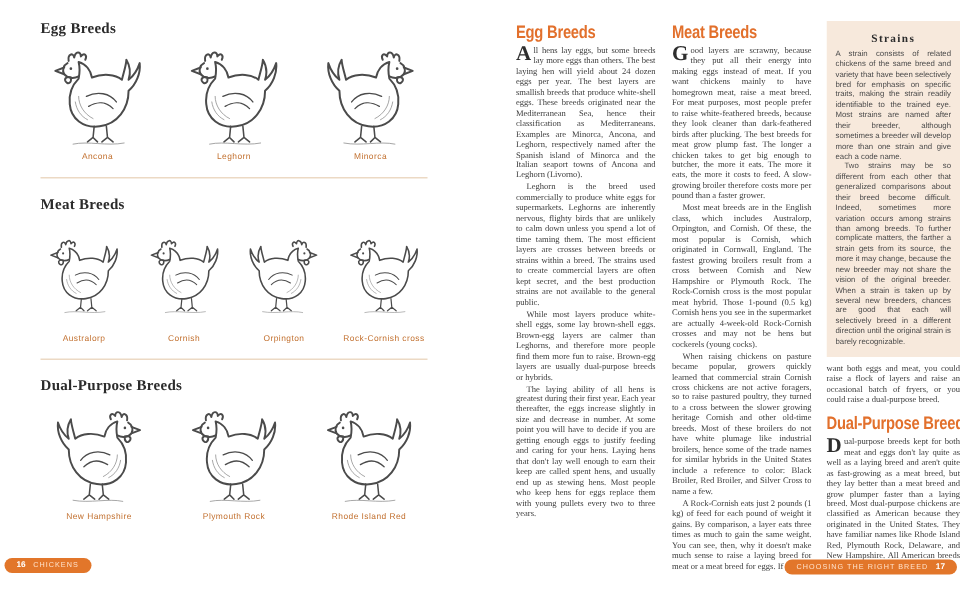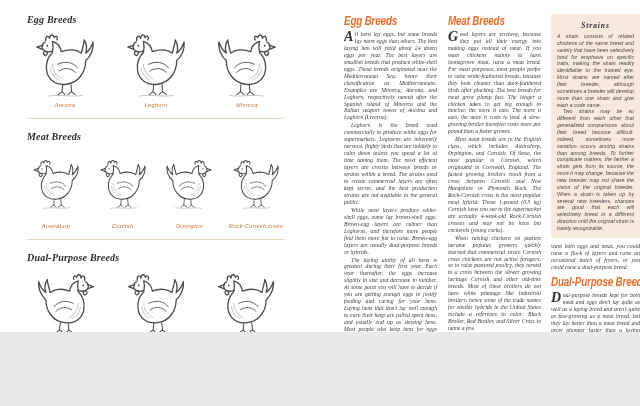--- a/index.html
+++ b/index.html
@@ -1,17 +1,17 @@
 <!DOCTYPE html>
 <html><head>
 <meta charset="utf-8">
 <style>
   html,body{margin:0;padding:0;background:#e9e9e9;}
-  #spread{position:relative;width:640px;height:332px;background:#ffffff;overflow:hidden;
-          font-family:"Liberation Serif", serif;color:#3a3a3a;font-style:italic;}
+  #spread{position:relative;width:640px;height:406px;background:#ffffff;overflow:hidden;
+          font-family:"Liberation Serif", serif;color:#3a3a3a;}
   
   .page-left{position:absolute;left:27px;top:14px;width:258px;}
   .lh{margin:0;font-size:10px;font-weight:bold;color:#2b2b2b;letter-spacing:.2px;}
   .row{display:flex;justify-content:space-between;align-items:flex-end;margin-top:5px;}
   .breed{margin:0;text-align:center;}
   .row-3 .breed{width:76px;}
   .row-4 .breed{width:58px;}
   .row-3b .breed{width:78px;}
   .hen{display:block;margin:0 auto;}
   .row-3 .hen{width:74px;height:70px;}

